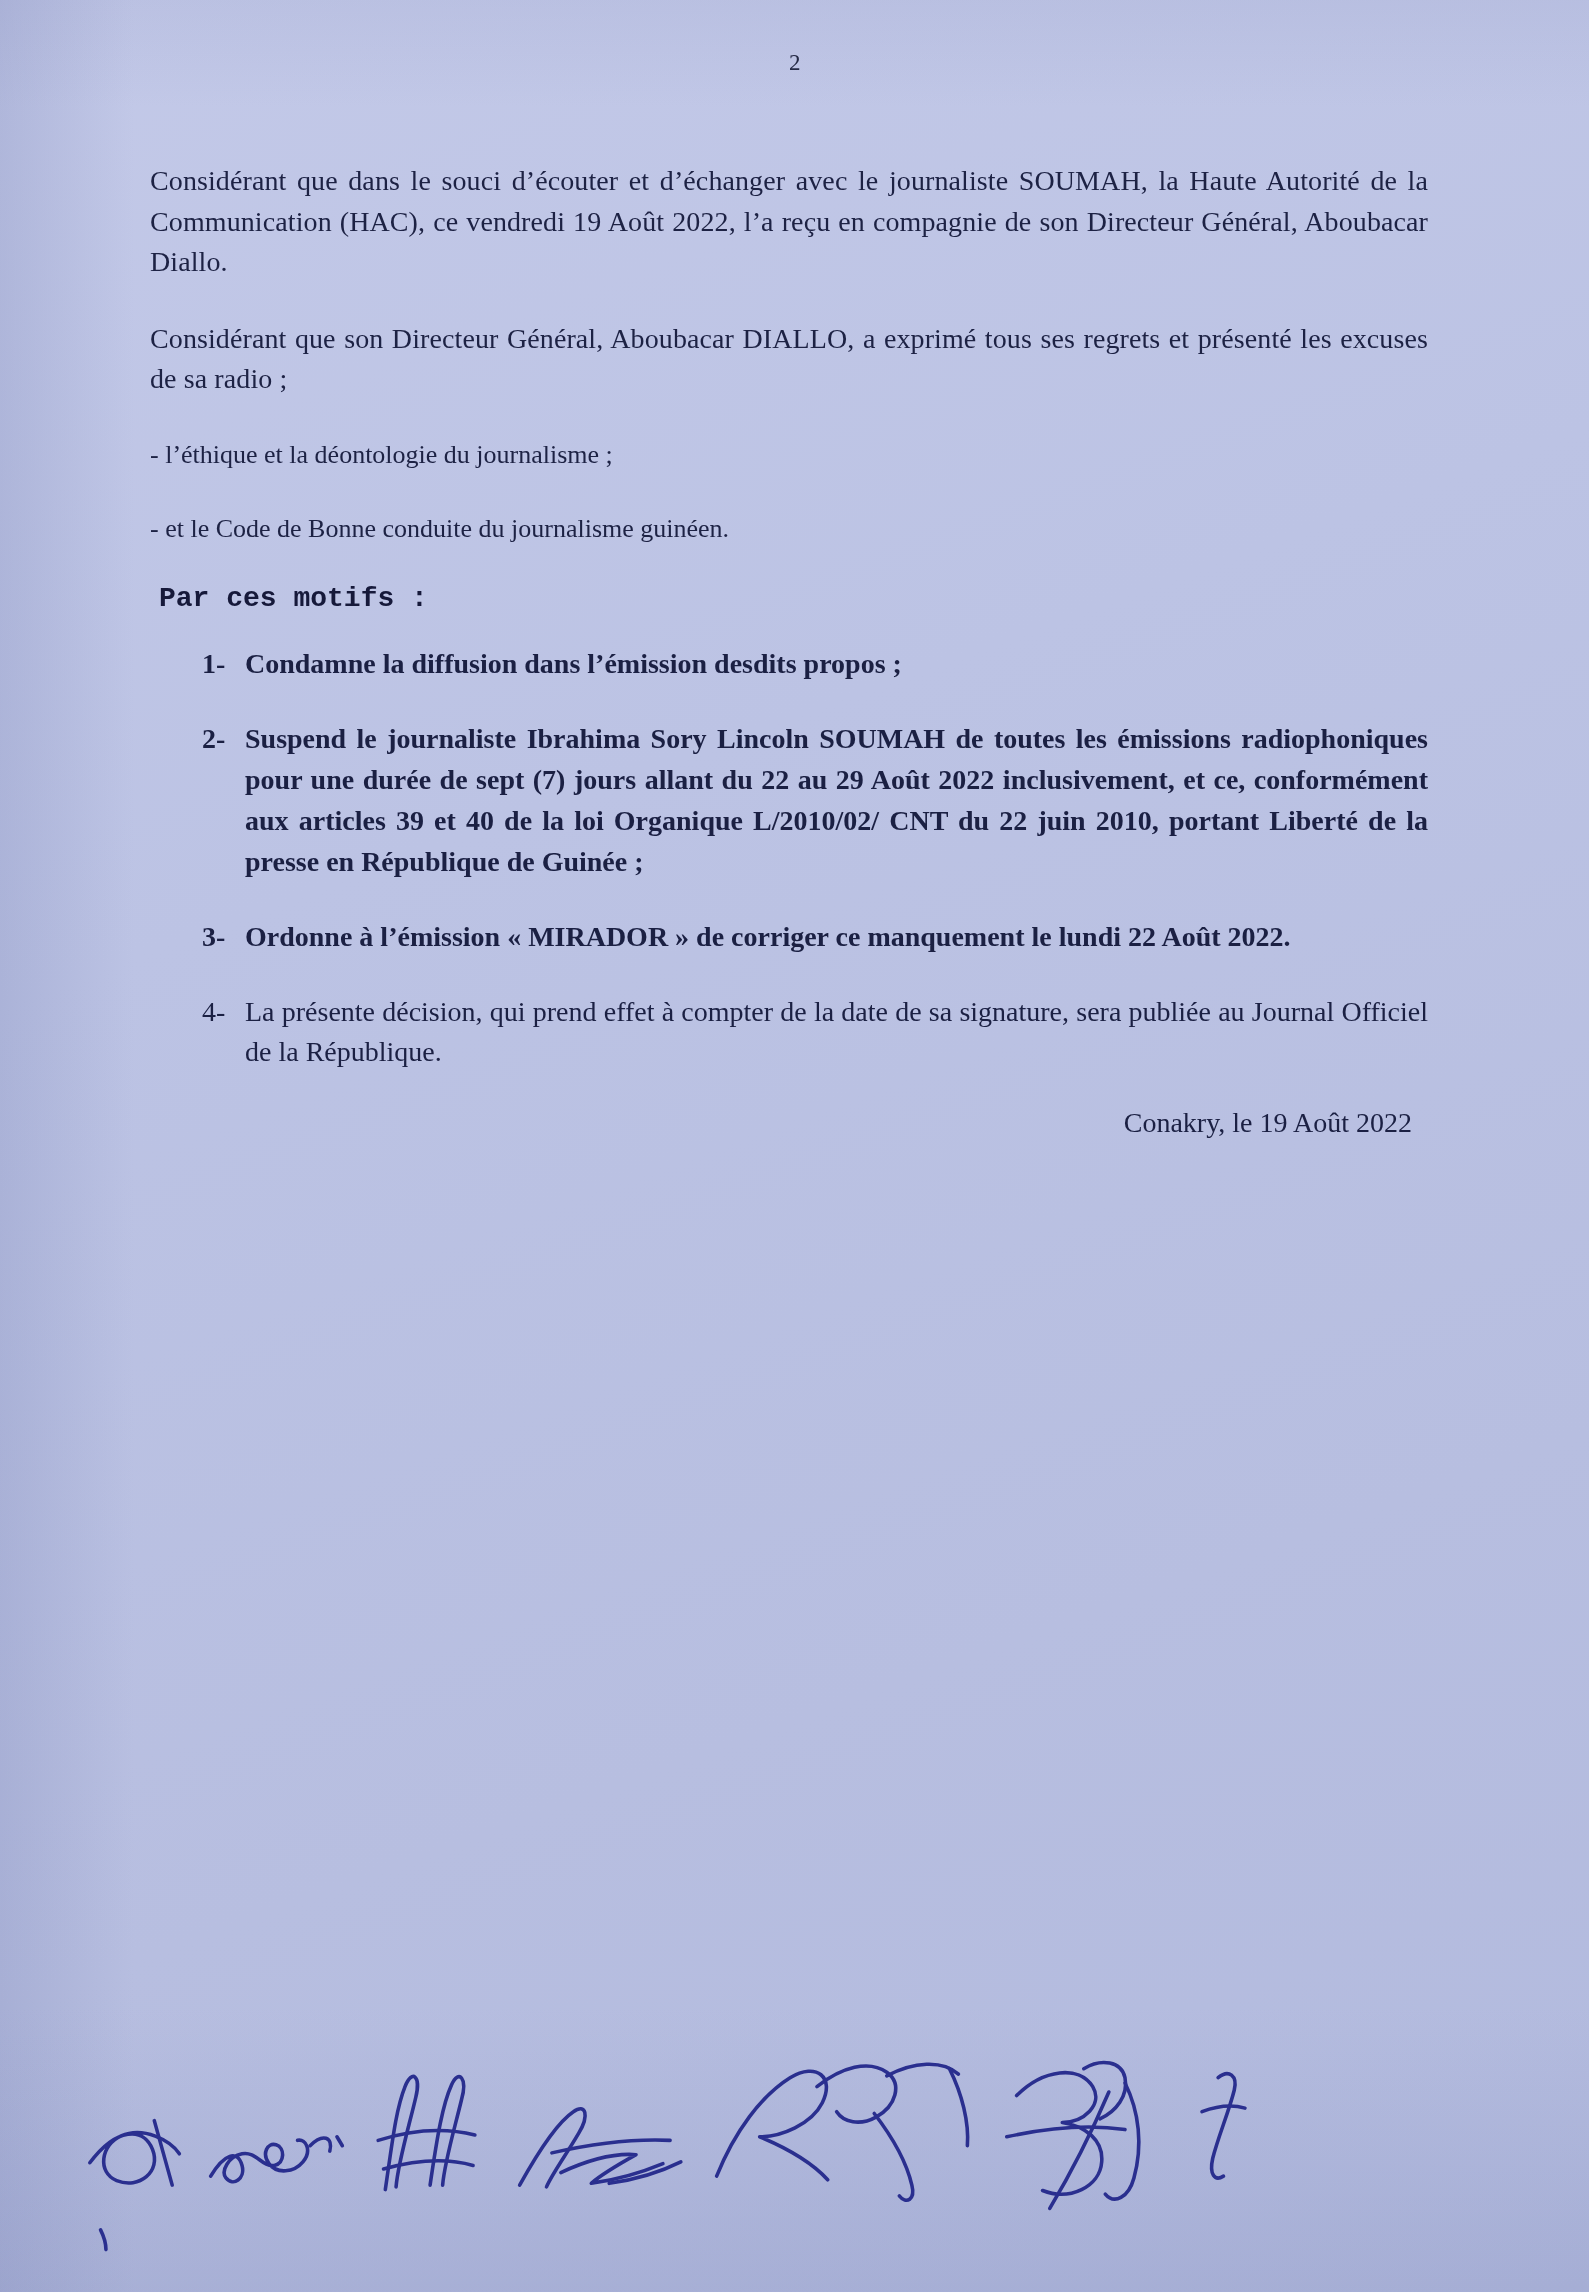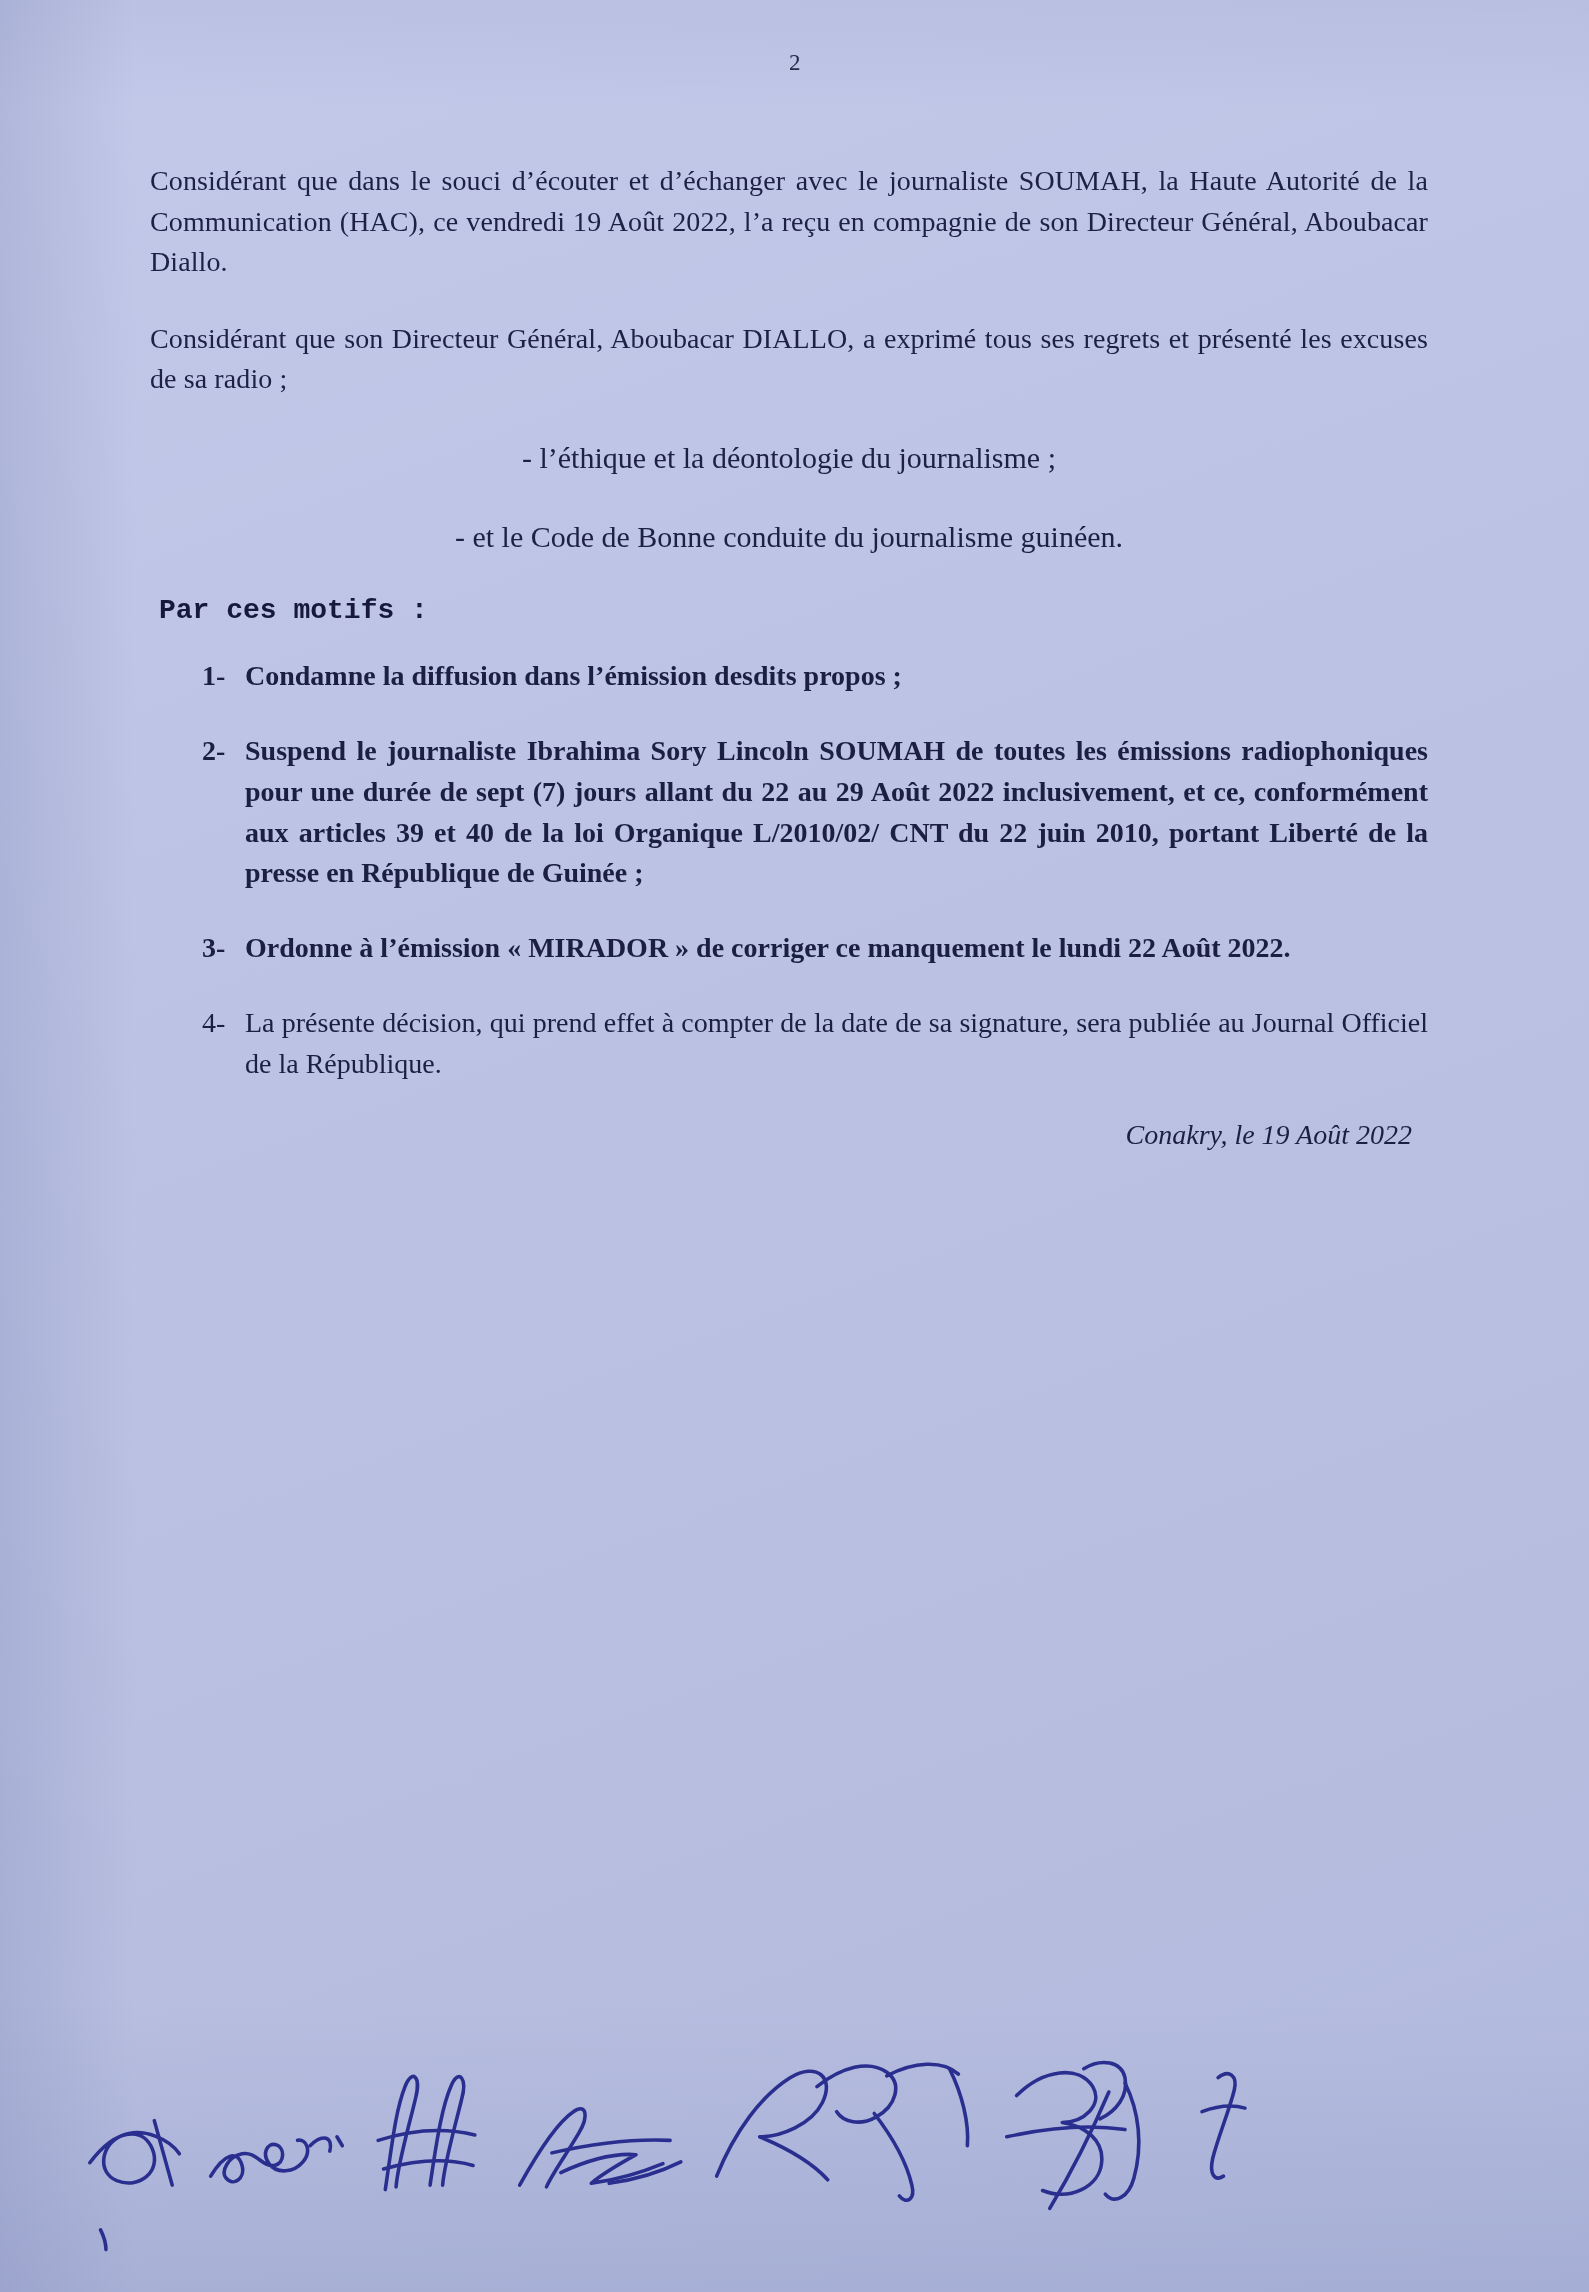--- a/index.html
+++ b/index.html
@@ -63,24 +63,24 @@
     line-height: 1.45;
     color: #1d2244;
     text-align: justify;
     text-justify: inter-word;
     letter-spacing: 0.1px;
   }
   p.para:last-child { margin-bottom: 0; }
 
   p.dash {
     margin: 0 0 36px 0;
-    font-size: 30px;
+    font-size: 26px;
     line-height: 1.45;
     color: #1d2244;
-    text-align: center;
+    text-align: left;
   }
 
   p.motifs {
     margin: 16px 0 30px 9px;
     font-size: 28px;
     font-weight: bold;
     color: #16193a;
     font-family: Liberation Mono, monospace;
   }
 
@@ -105,21 +105,20 @@
     width: 38px;
   }
   li.bold, li.bold .num { font-weight: bold; }
   li.normal .num { font-weight: normal; }
 
   .place-date {
     text-align: right;
     font-size: 28px;
     color: #1b2043;
     padding-right: 16px;
-    font-style: italic;
   }
 
   .signature-area {
     position: absolute;
     left: 54px;
     right: 54px;
     top: 1961px;
     height: 296px;
   }
   .signature-area svg { display: block; }

